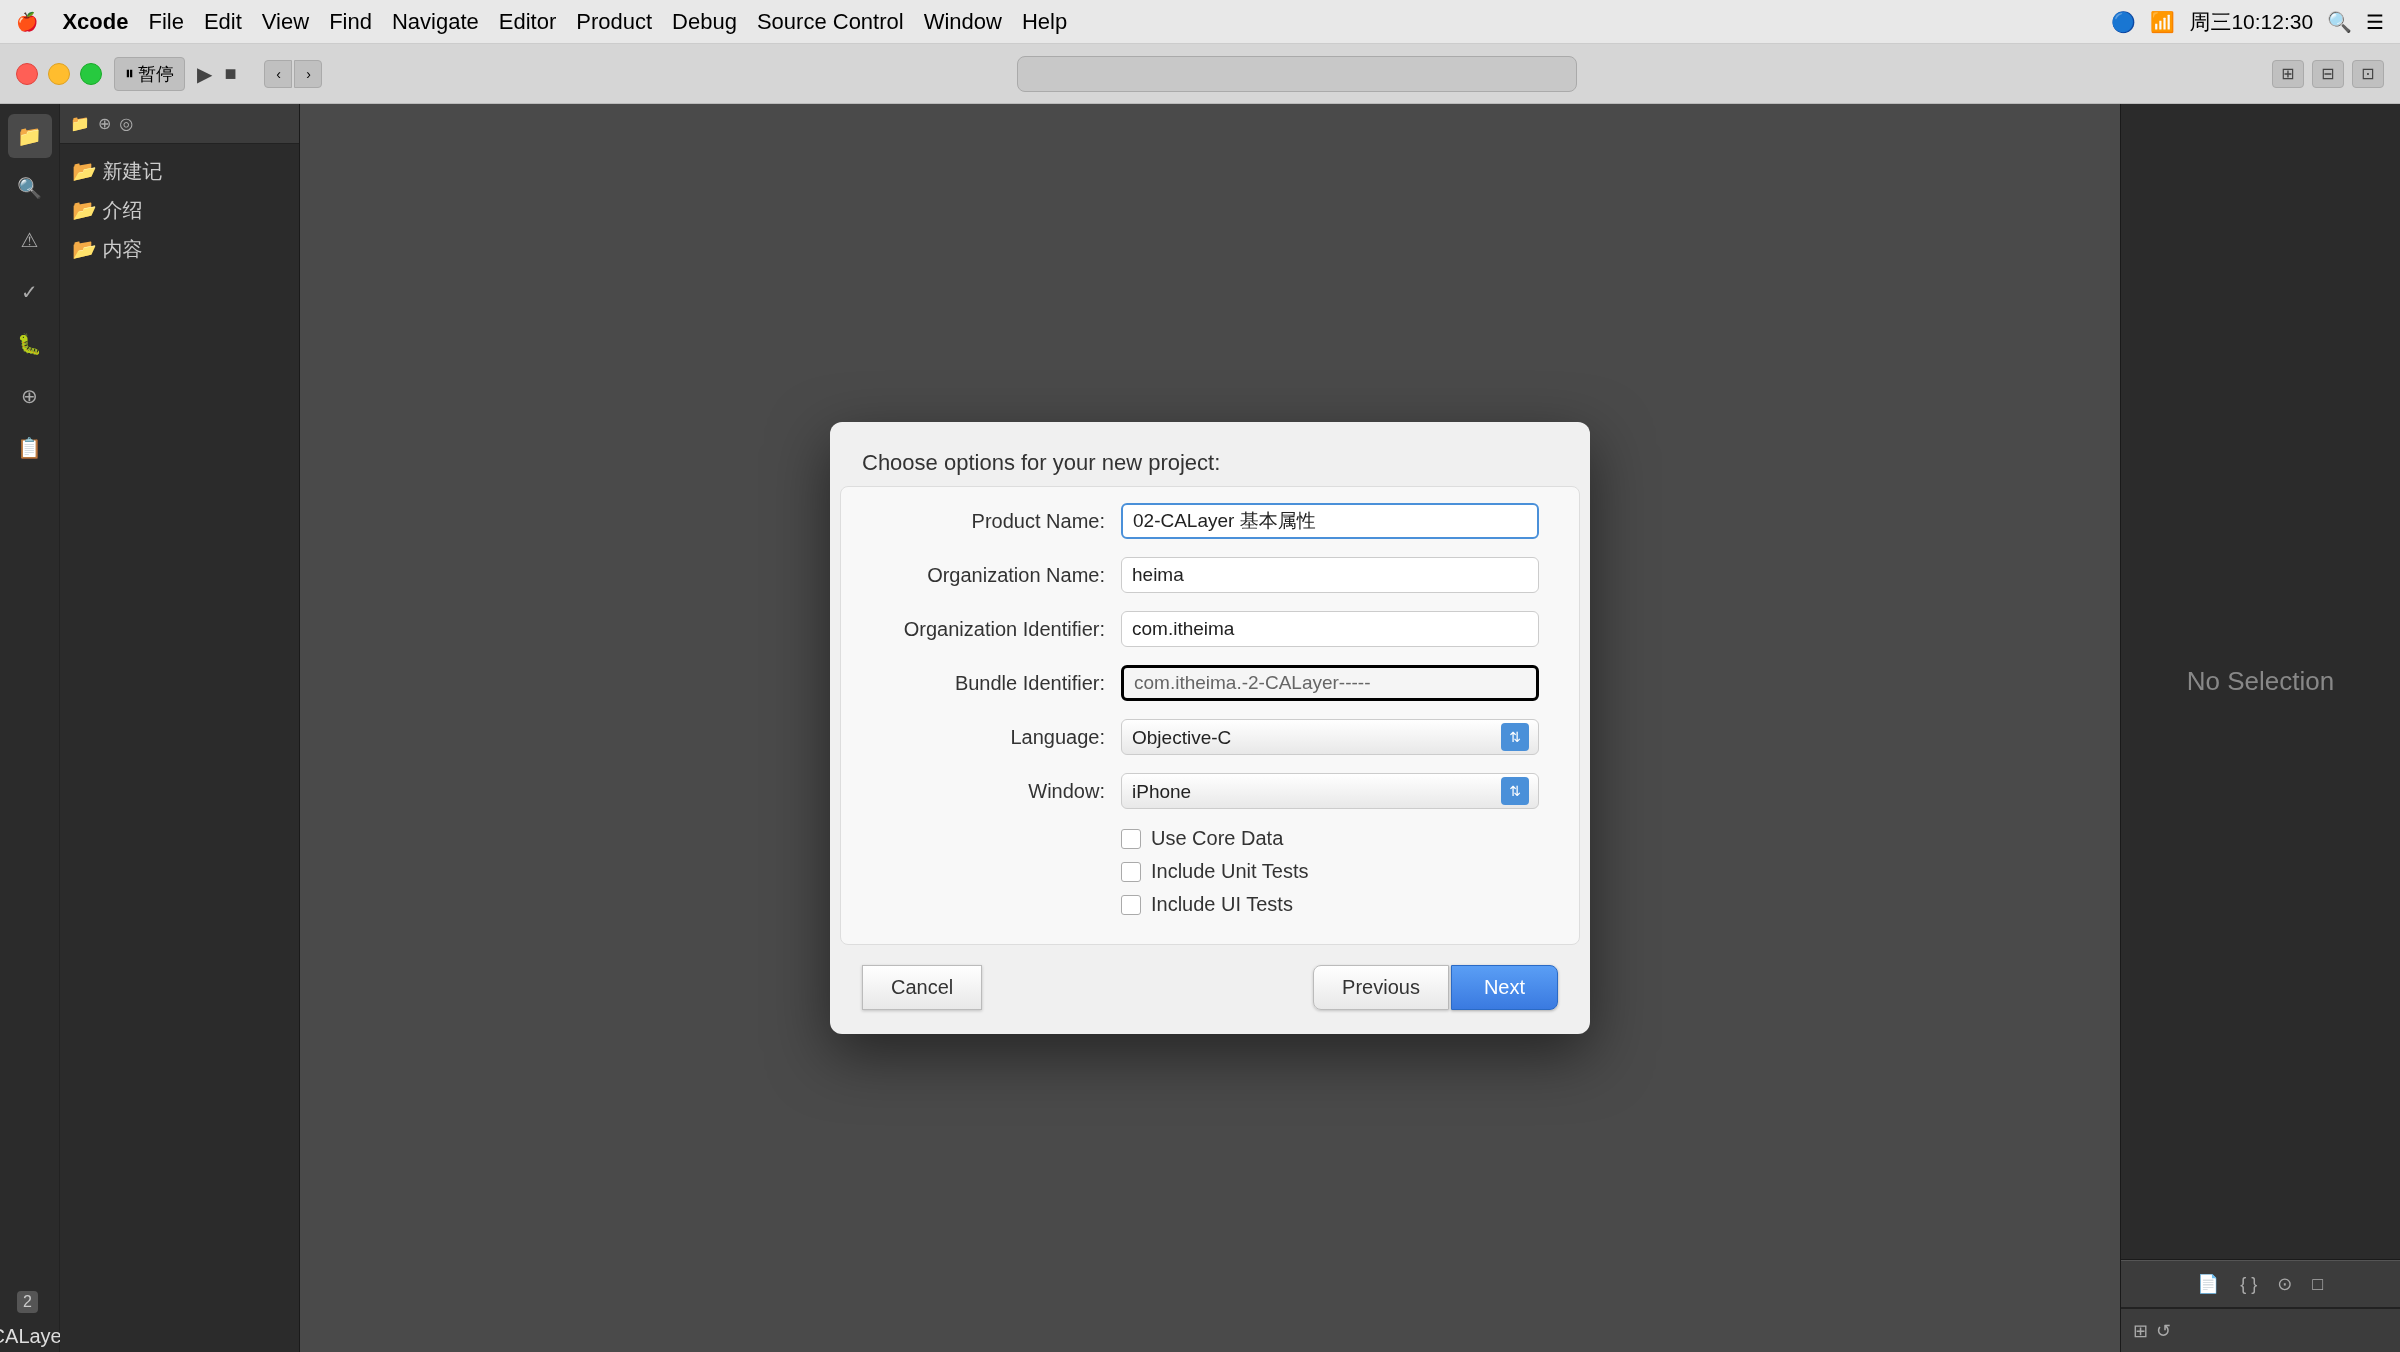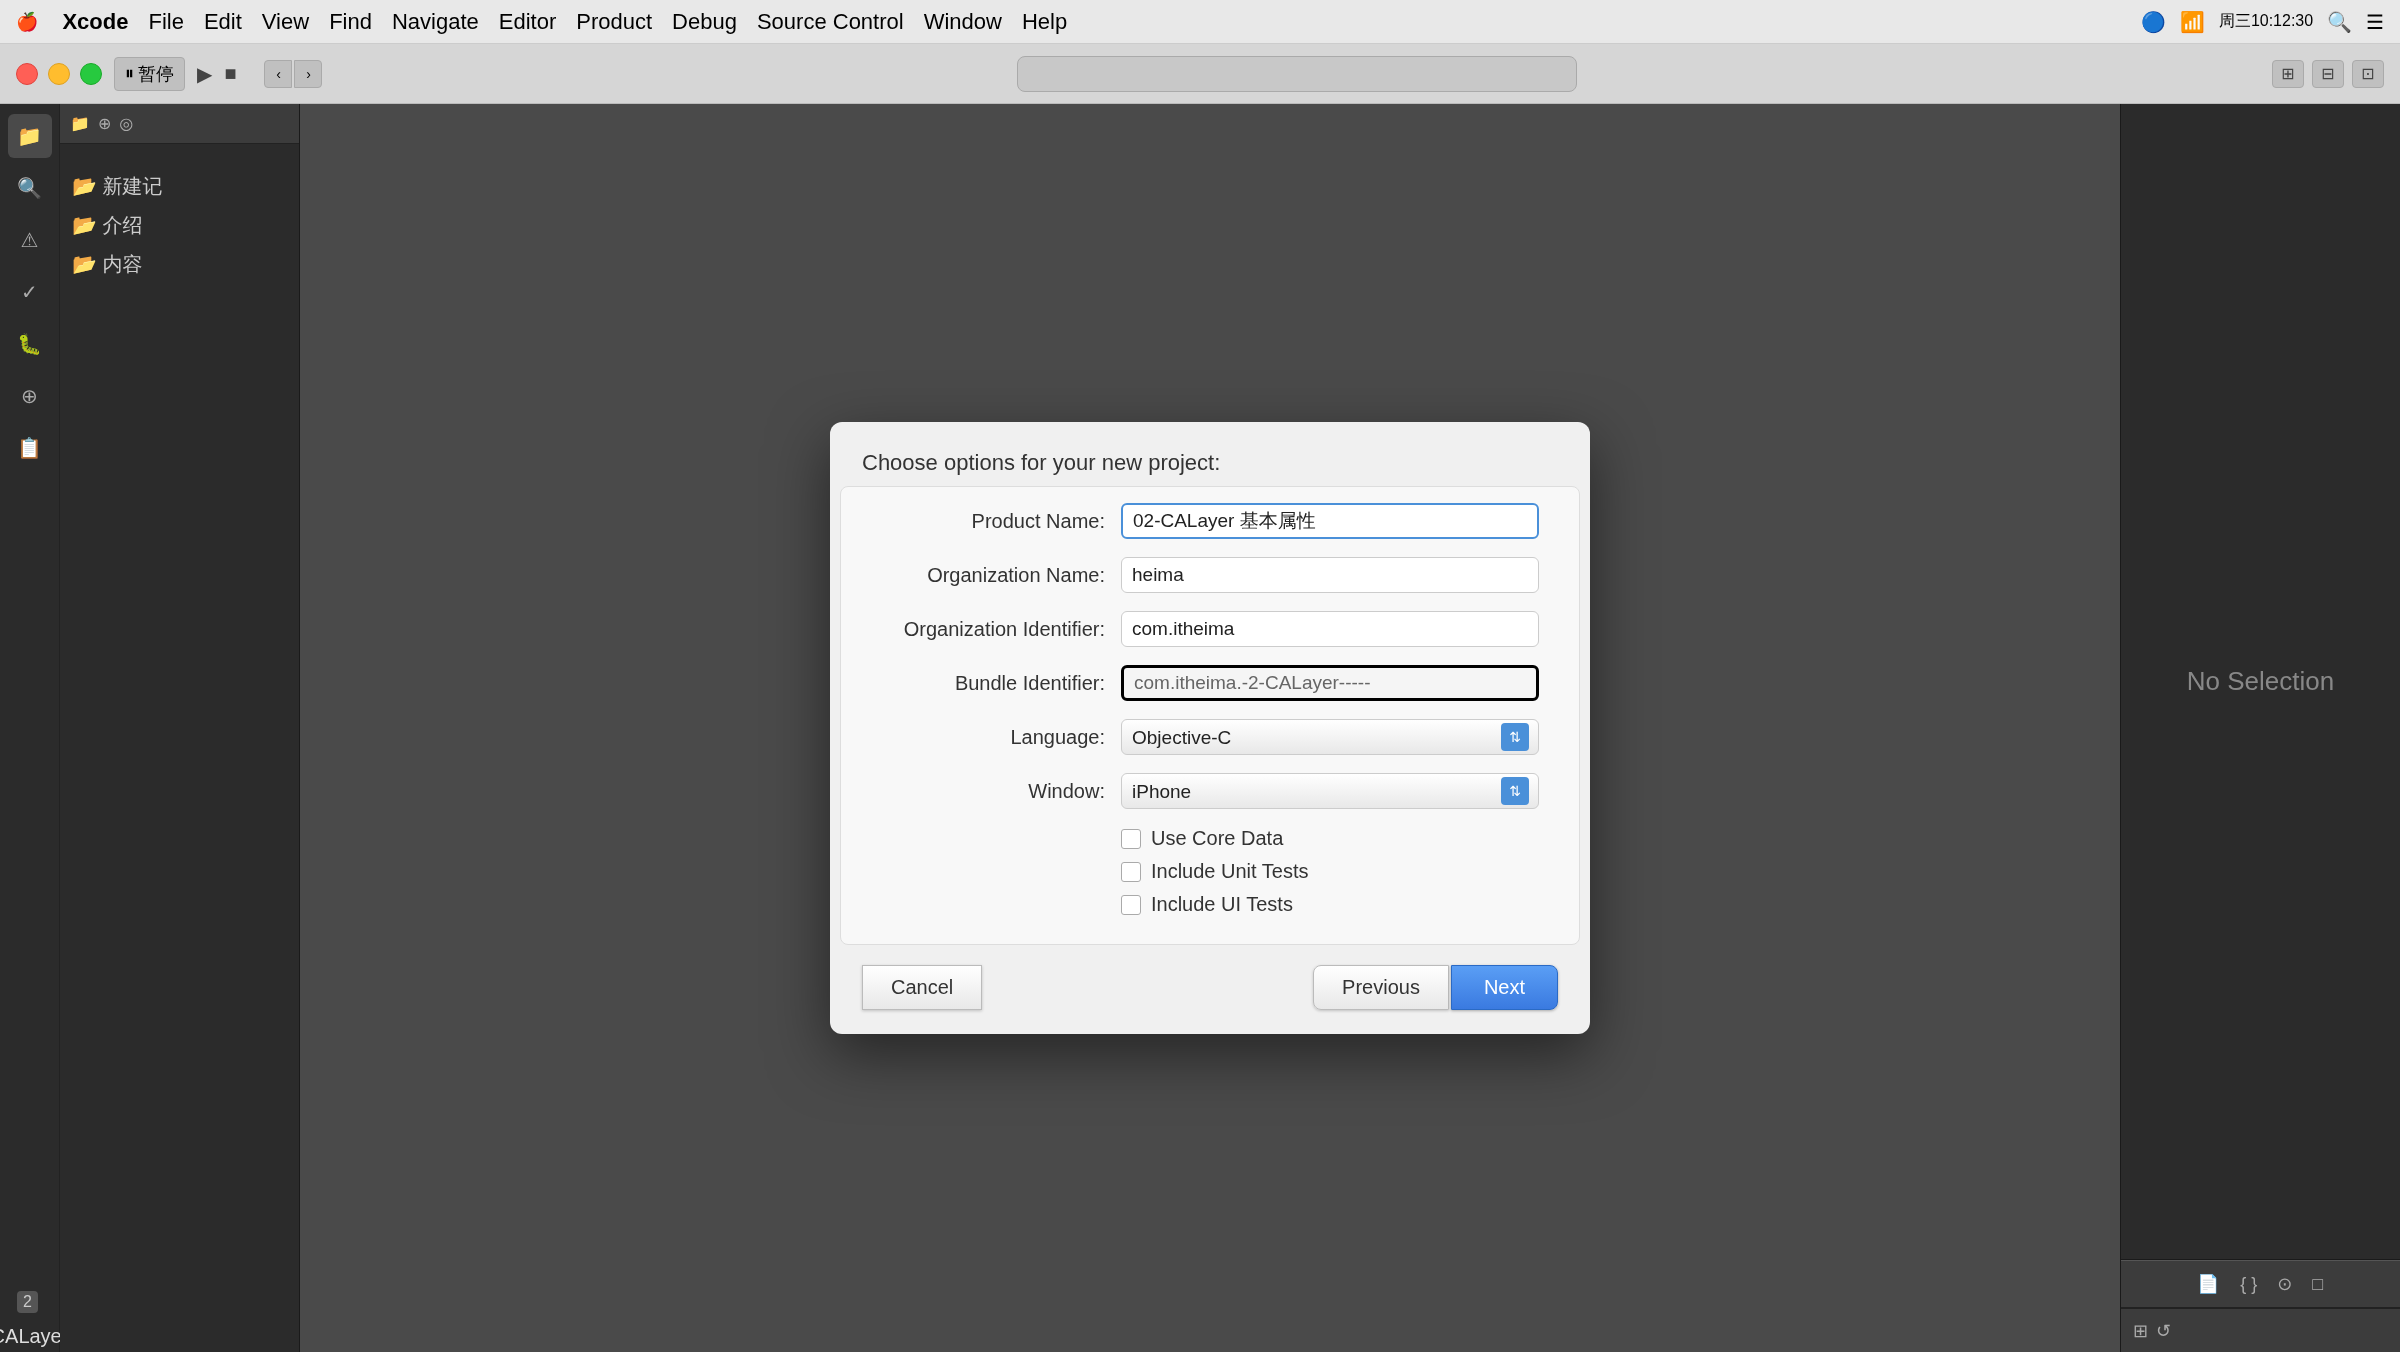--- a/index.html
+++ b/index.html
@@ -44,21 +44,21 @@
 
     .menu-bar-right {
       margin-left: auto;
       display: flex;
       align-items: center;
       gap: 14px;
       font-size: 20px;
     }
 
     .menu-bar-time {
-      font-size: 16px;
+      font-size: 21px;
       color: #000;
     }
 
     
     .toolbar {
       width: 100%;
       height: 60px;
       background: #d6d6d6;
       display: flex;
       align-items: center;
@@ -571,21 +571,21 @@
     <div class="side-num">2</div>
     <div class="calayer-label">CALayer</div>
   </div>
 
   <div class="file-navigator">
     <div class="nav-toolbar">
       <span class="nav-toolbar-icon">📁</span>
       <span class="nav-toolbar-icon">⊕</span>
       <span class="nav-toolbar-icon">◎</span>
     </div>
-    <div style="padding: 23px 0; flex:1; overflow-y:auto;">
+    <div style="padding: 8px 0; flex:1; overflow-y:auto;">
       <div class="nav-item">📂 新建记</div>
       <div class="nav-item">📂 介绍</div>
       <div class="nav-item">📂 内容</div>
     </div>
   </div>
 
   <div class="main-content">
 
     <div class="dialog-overlay">
       <div class="dialog">

